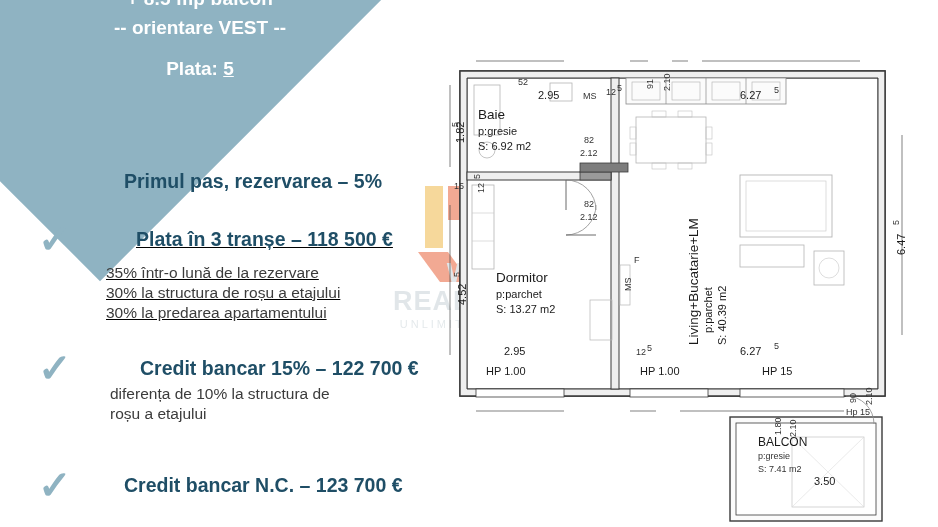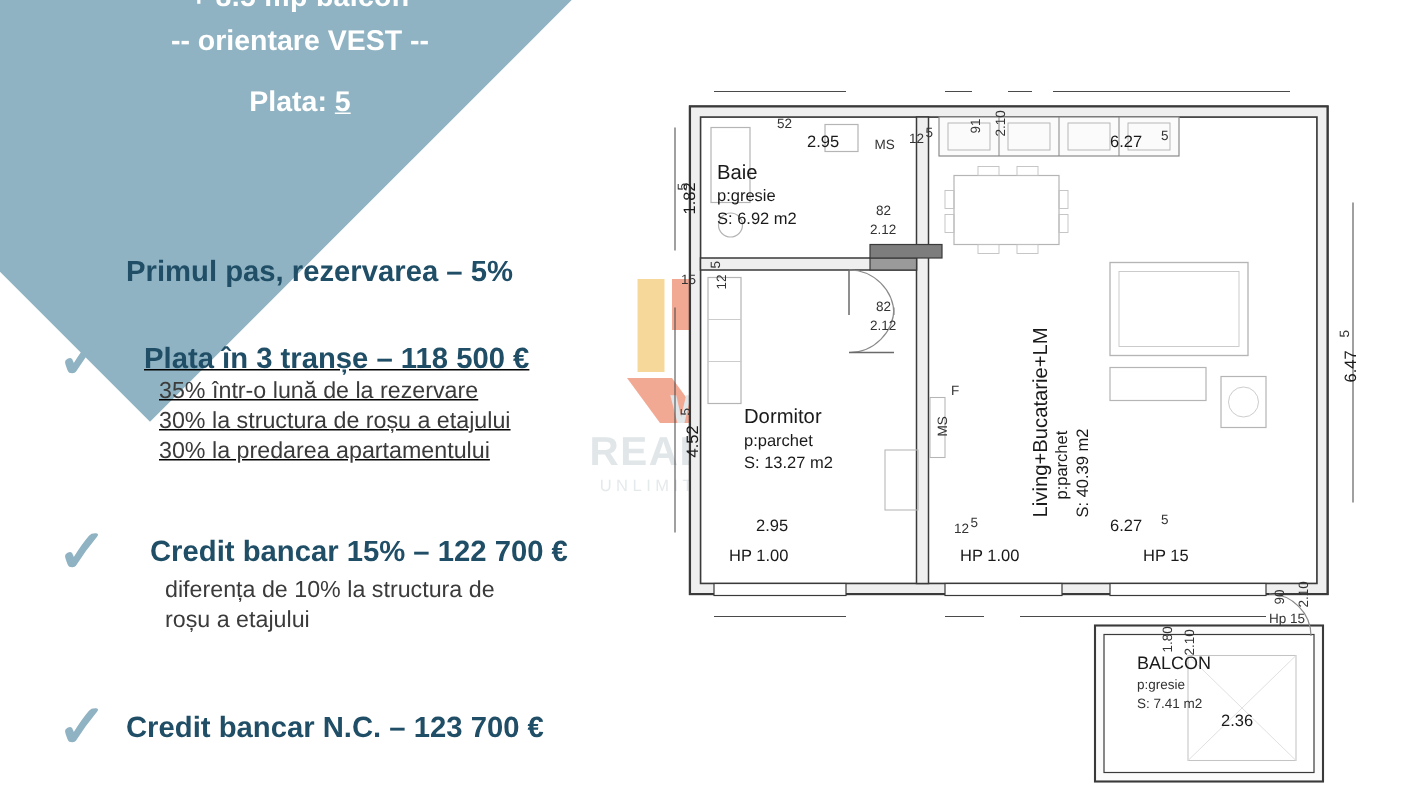--- a/index.html
+++ b/index.html
@@ -68,20 +68,21 @@
   }
 
   .offer-block {
     position: absolute;
   }
   .offer-title {
     color: #1f4e66;
     font-weight: bold;
     font-size: 19.5px;
     white-space: nowrap;
+    margin-left: 40px;
   }
   .offer-sub {
     color: #3b3b3b;
     font-size: 15.5px;
     line-height: 20px;
     white-space: nowrap;
   }
   .check {
     position: absolute;
     width: 34px;
@@ -172,21 +173,21 @@
     </div>
   </div>
 
   <div class="offer-block" style="left:84px; top:170px;">
     <div class="offer-title">Primul pas, rezervarea – 5%</div>
   </div>
 
   <div class="check" style="left:38px; top:222px;">✓</div>
   <div class="offer-block" style="left:96px; top:228px;text-decoration:underline;">
     <div class="offer-title">Plata în 3 tranșe – 118 500 €</div>
-    <div style="margin-left:10px;">
+    <div style="margin-top:12px; margin-left:10px;">
       <div class="offer-sub">35% într-o lună de la rezervare</div>
       <div class="offer-sub">30% la structura de roșu a etajului</div>
       <div class="offer-sub">30% la predarea apartamentului</div>
     </div>
   </div>
 
   <div class="check" style="left:38px; top:351px;">✓</div>
   <div class="offer-block" style="left:100px; top:357px;">
     <div class="offer-title">Credit bancar 15% – 122 700 €</div>
     <div style="margin-top:4px; margin-left:10px;">
@@ -357,19 +358,19 @@
 
     <div class="plan-label lab-small" style="left:46px; top:310px;">HP 1.00</div>
     <div class="plan-label lab-small" style="left:200px; top:310px;">HP 1.00</div>
     <div class="plan-label lab-small" style="left:322px; top:310px;">HP 15</div>
 
     <div class="plan-label lab-tiny vert" style="left:408px; top:348px;">90</div>
     <div class="plan-label lab-tiny vert" style="left:424px; top:350px;">2.10</div>
     <div class="plan-label lab-tiny" style="left:406px; top:352px;">Hp 15</div>
     <div class="plan-label lab-tiny vert" style="left:333px; top:380px;">1.80</div>
     <div class="plan-label lab-tiny vert" style="left:348px; top:382px;">2.10</div>
-    <div class="plan-label lab-small" style="left:374px; top:420px;">2.36</div>
+    <div class="plan-label lab-small" style="left:374px; top:420px;">3.50</div>
 
     <div class="plan-label lab-tiny vert" style="left:183px; top:236px;">MS</div>
     <div class="plan-label lab-tiny" style="left:194px; top:200px;">F</div>
   </div>
 
 </div>
 
 </body></html>

